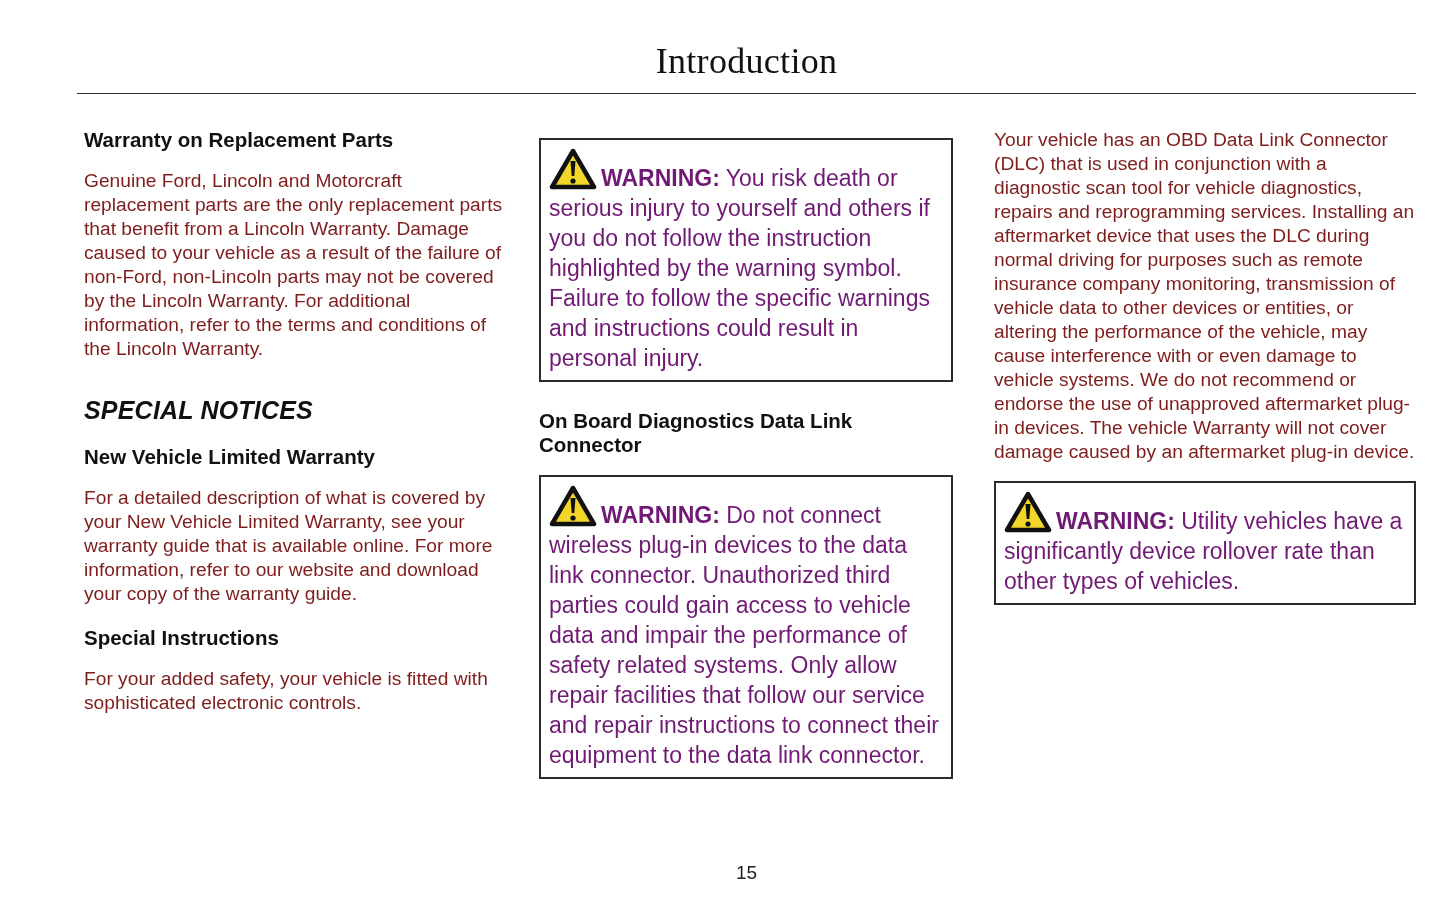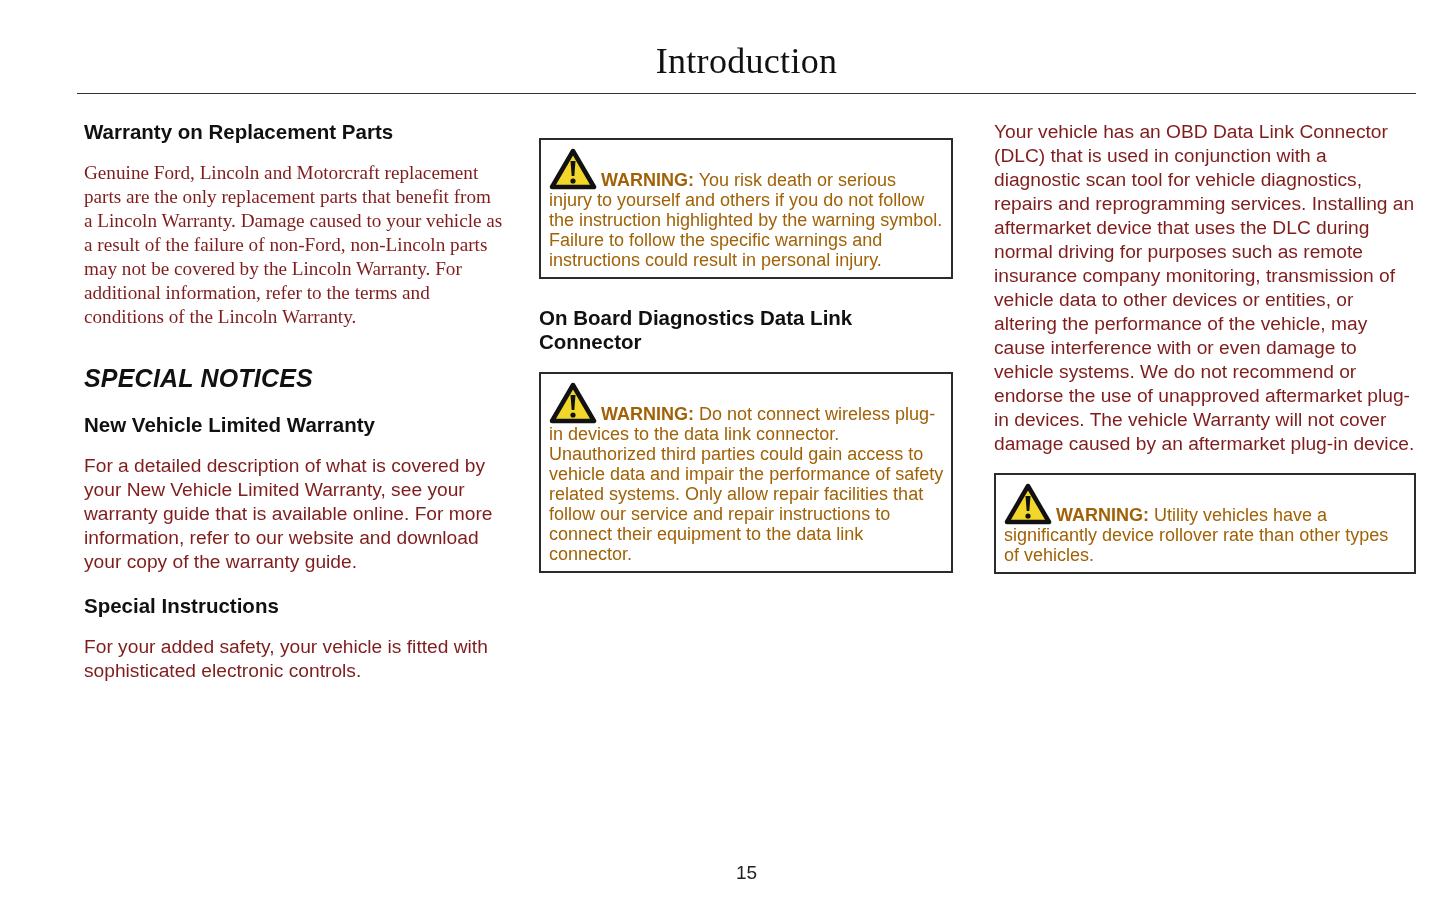--- a/index.html
+++ b/index.html
@@ -9,51 +9,51 @@
     .page-title {
       position: absolute; left: 0; width: 1493px; top: 40px; text-align: center;
       font-family: "Liberation Serif", serif; font-size: 36px; font-weight: 400; letter-spacing: 0.3px;
       color: #111;
     }
     .header-rule {
       position: absolute; left: 77px; width: 1339px; top: 93px; height: 0;
       border-top: 1.5px solid #333;
     }
 
-    .col { position: absolute; top: 120px; }
+    .col { position: absolute; top: 128px; }
     .col-left { left: 84px; width: 420px; }
     .col-mid { left: 539px; width: 414px; }
     .col-right { left: 994px; width: 422px; }
 
     .h3 { font-size: 20.5px; font-weight: 700; line-height: 24px; color: #111; }
     .h2 { font-size: 25px; font-weight: 700; line-height: 30px; color: #111; letter-spacing: 0.2px; }
     .p { font-size: 19.2px; line-height: 24px; color: #7f1d1d; }
 
     .warn-box {
       border: 2.2px solid #2b2b2b; padding: 8px 7px 7px 8px;
     }
-    .warn-para { font-size: 18px; line-height: 20px; color: #a16207; }
+    .warn-para { font-size: 23px; line-height: 30px; color: #701a75; }
     .warn-para + .warn-para { margin-top: 4px; }
     .warn-icon { display: inline-block; width: 48px; height: 42px; vertical-align: -4px; margin-right: 4px; }
     .warn-label { font-weight: 700; }
 
     .page-number {
       position: absolute; left: 0; width: 1493px; top: 862px; text-align: center;
       font-size: 19px; color: #222;
     }
   </style>
 </head>
 <body>
 
 <div class="page-title">Introduction</div>
 <div class="header-rule"></div>
 
 <div class="col col-left">
   <div class="h3">Warranty on Replacement Parts</div>
-  <div class="p" style="margin-top:17px;font-family:Liberation Serif, serif;">Genuine Ford, Lincoln and Motorcraft replacement parts are the only replacement parts that benefit from a Lincoln Warranty. Damage caused to your vehicle as a result of the failure of non-Ford, non-Lincoln parts may not be covered by the Lincoln Warranty. For additional information, refer to the terms and conditions of the Lincoln Warranty.</div>
+  <div class="p" style="margin-top:17px;">Genuine Ford, Lincoln and Motorcraft replacement parts are the only replacement parts that benefit from a Lincoln Warranty. Damage caused to your vehicle as a result of the failure of non-Ford, non-Lincoln parts may not be covered by the Lincoln Warranty. For additional information, refer to the terms and conditions of the Lincoln Warranty.</div>
 
   <div class="h2" style="margin-top:34px;font-style:italic;">SPECIAL NOTICES</div>
 
   <div class="h3" style="margin-top:20px;">New Vehicle Limited Warranty</div>
   <div class="p" style="margin-top:17px;">For a detailed description of what is covered by your New Vehicle Limited Warranty, see your warranty guide that is available online. For more information, refer to our website and download your copy of the warranty guide.</div>
 
   <div class="h3" style="margin-top:20px;">Special Instructions</div>
   <div class="p" style="margin-top:17px;">For your added safety, your vehicle is fitted with sophisticated electronic controls.</div>
 </div>
 

